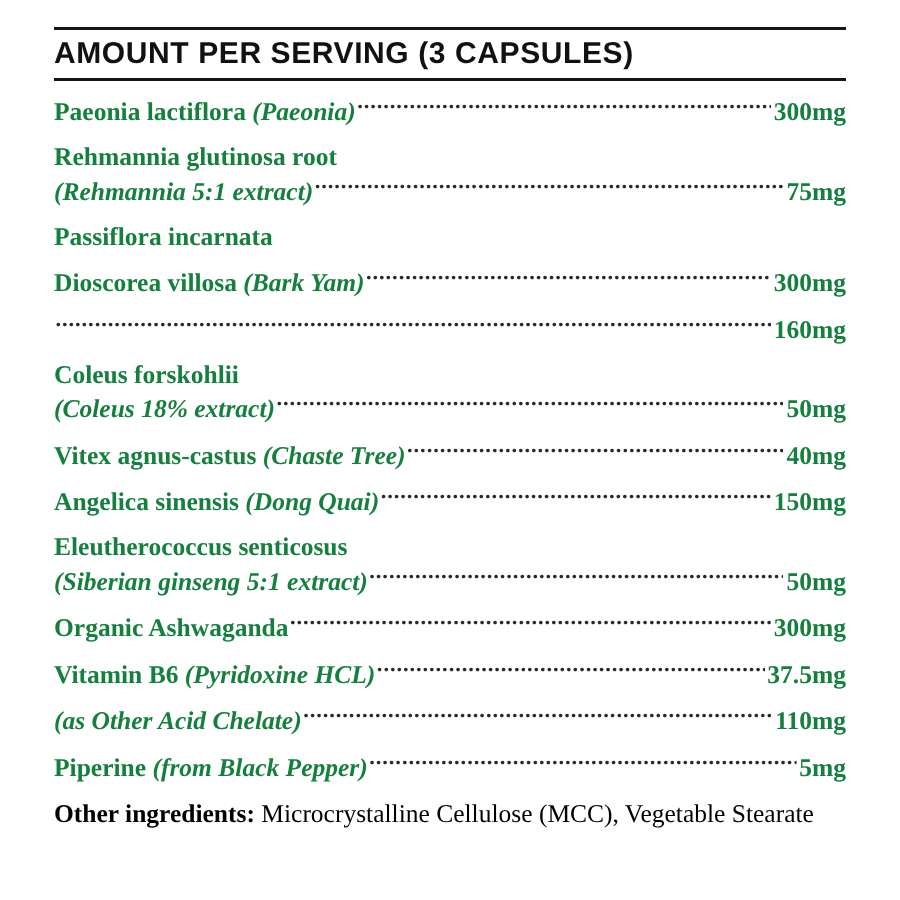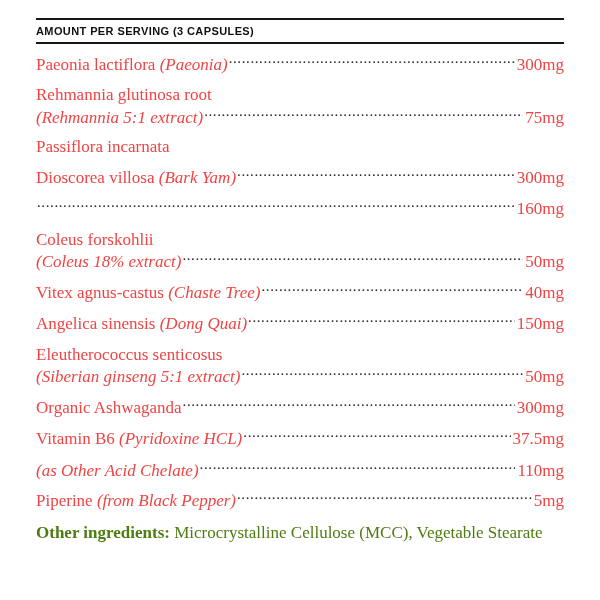--- a/index.html
+++ b/index.html
@@ -30,38 +30,39 @@
     margin: 0 14px;
   }
   .rule-top { margin-top: 18px; }
   .rule-bottom { margin-top: 0; }
 
   .panel-heading {
     margin: 0 14px;
     padding: 5px 0 4px 0;
     font-family: "Liberation Sans", "DejaVu Sans", sans-serif;
     font-weight: bold;
-    font-size: 11px;
+    font-size: 20px;
     letter-spacing: 0.4px;
     line-height: 1.15;
     color: #111111;
     white-space: nowrap;
   }
 
   .ingredient-list {
     margin: 0 14px;
     padding: 9px 0 0 0;
     list-style: none;
   }
 
   .ingredient-row {
     font-size: 17px;
     line-height: 1.28;
-    color: #ef4444;
+    color: #15803d;
     margin-bottom: 8.5px;
+    font-weight: bold;
   }
   .ingredient-row.two-line { margin-bottom: 8px; }
 
   .ing-primary {
     display: block;
     white-space: nowrap;
   }
 
   
   .leader-line {
@@ -97,21 +98,21 @@
   }
 
   .sci-name { font-style: normal; }
   .common-name { font-style: italic; }
 
   .other-ingredients {
     margin: 4px 14px;
     padding-top: 1px;
     font-size: 17px;
     line-height: 1.28;
-    color: #4d7c0f;
+    color: #000000;
     white-space: nowrap;
   }
   .other-label { font-weight: bold; }
 </style>
 </head>
 <body>
 
 <div class="label-panel">
 
   <div class="rule rule-top"></div>

